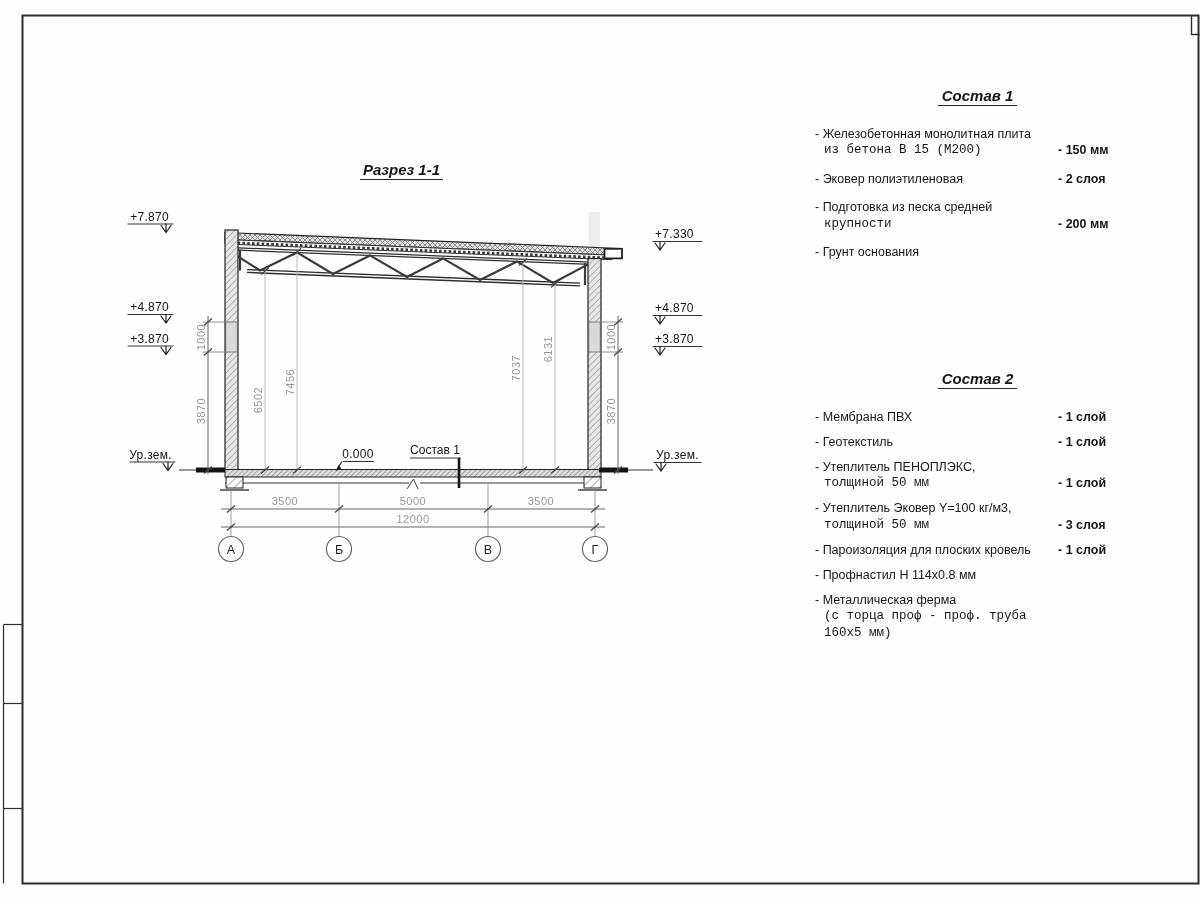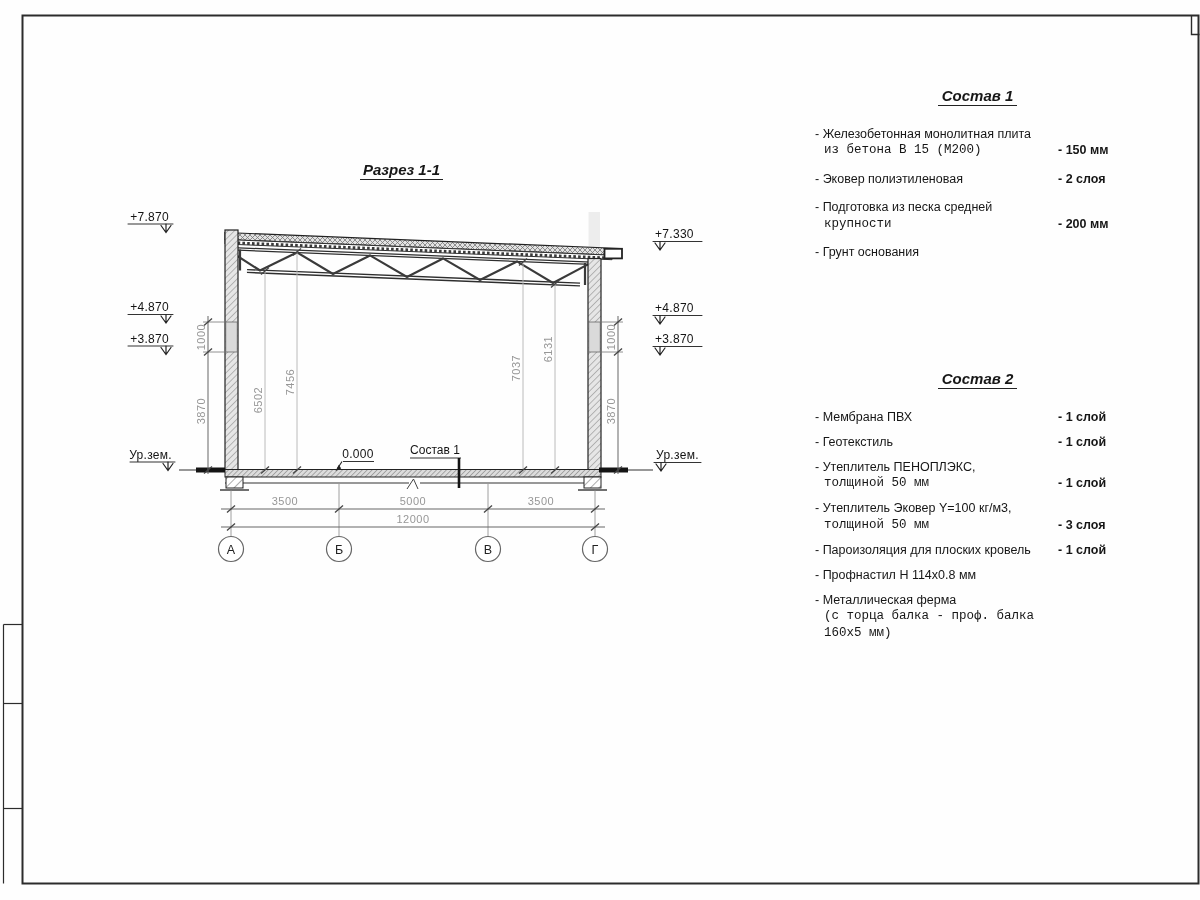--- a/index.html
+++ b/index.html
@@ -294,19 +294,19 @@
   </div>
   <div class="item">
     <div class="lbl">
           <div>- Профнастил Н 114x0.8 мм</div>
         </div>
     <div class="val"></div>
   </div>
   <div class="item">
     <div class="lbl">
           <div>- Металлическая ферма</div>
-          <div class="cont">(с торца балка - проф. балка 160x5 мм)</div>
+          <div class="cont">(с торца проф - проф. труба 160x5 мм)</div>
         </div>
     <div class="val"></div>
   </div>
 </div>
 
 </div>
 
 </body></html>

